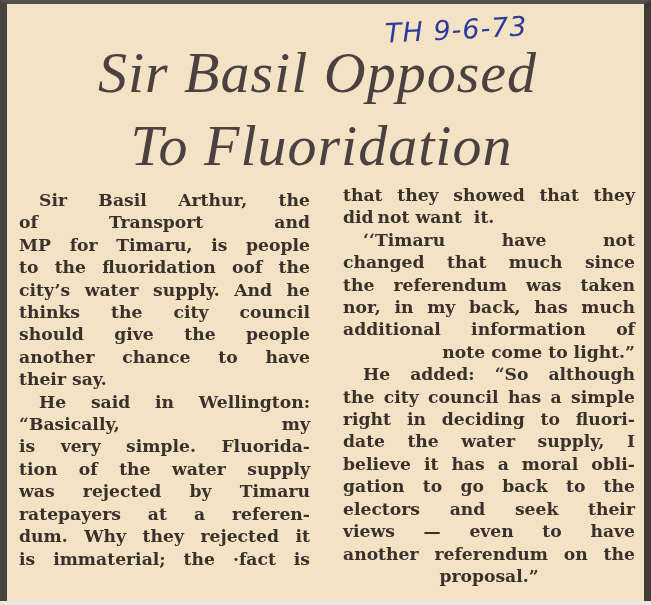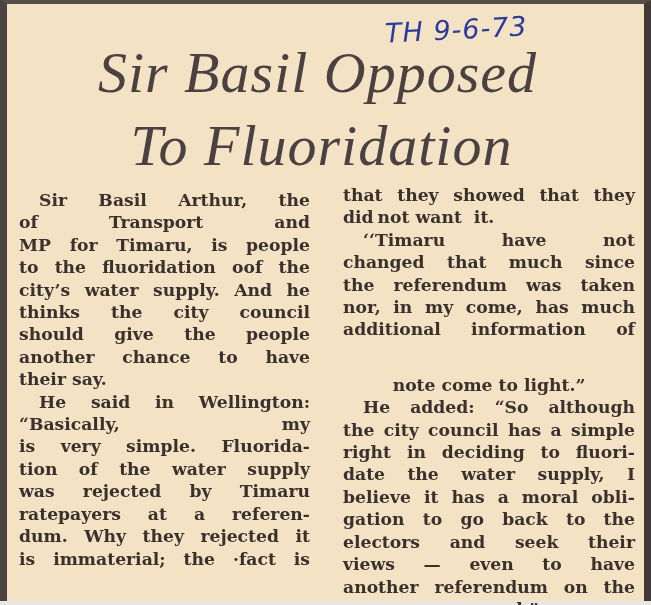--- a/index.html
+++ b/index.html
@@ -201,30 +201,30 @@
     <div class="line-wrap">
       <span>the</span>
       <span>referendum</span>
       <span>was</span>
       <span>taken</span>
     </div>
     <div class="line-wrap">
       <span>nor,</span>
       <span>in</span>
       <span>my</span>
-      <span>come,</span>
+      <span>back,</span>
       <span>has</span>
       <span>much</span>
     </div>
     <div class="line-wrap">
       <span>additional</span>
       <span>information</span>
       <span>of</span>
     </div>
-    <div class="line-wrap" style="justify-content: center; margin-top: 33px;">
+    <div class="line-wrap" style="justify-content: flex-end;">
       <span style="margin-right: 6px;">note</span>
       <span style="margin-right: 6px;">come</span>
       <span style="margin-right: 6px;">to</span>
       <span>light.”</span>
     </div>
     <div class="line-wrap indent">
       <span>He</span>
       <span>added:</span>
       <span>“So</span>
       <span>although</span>

